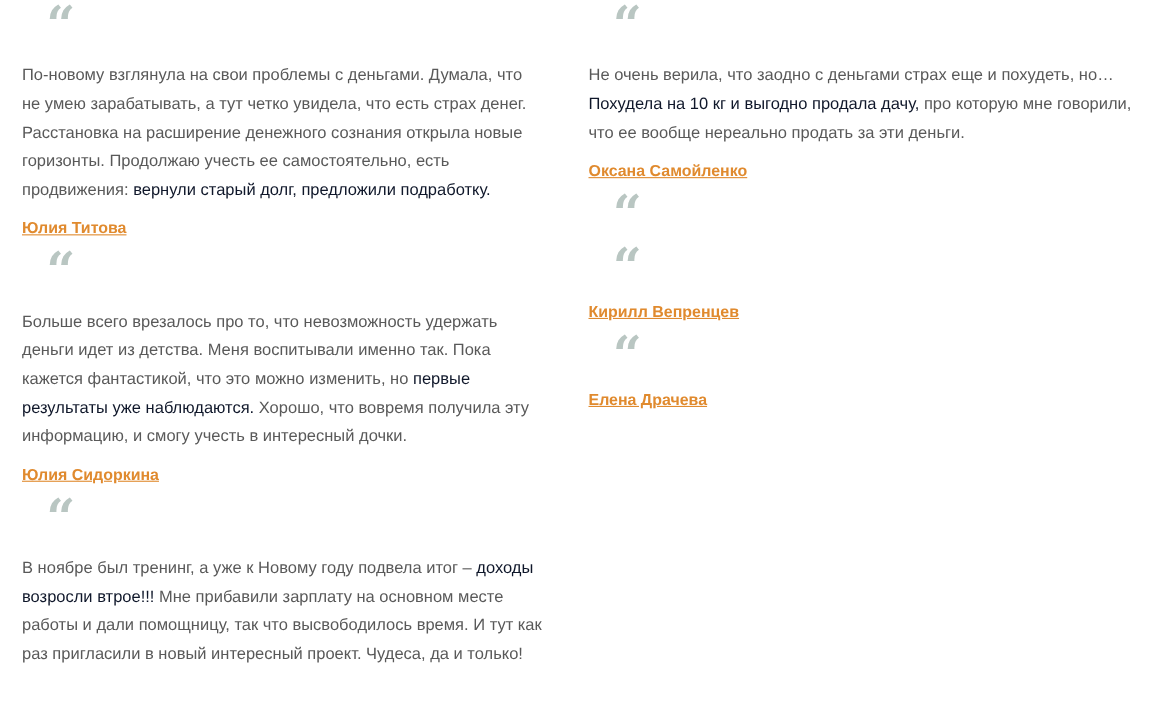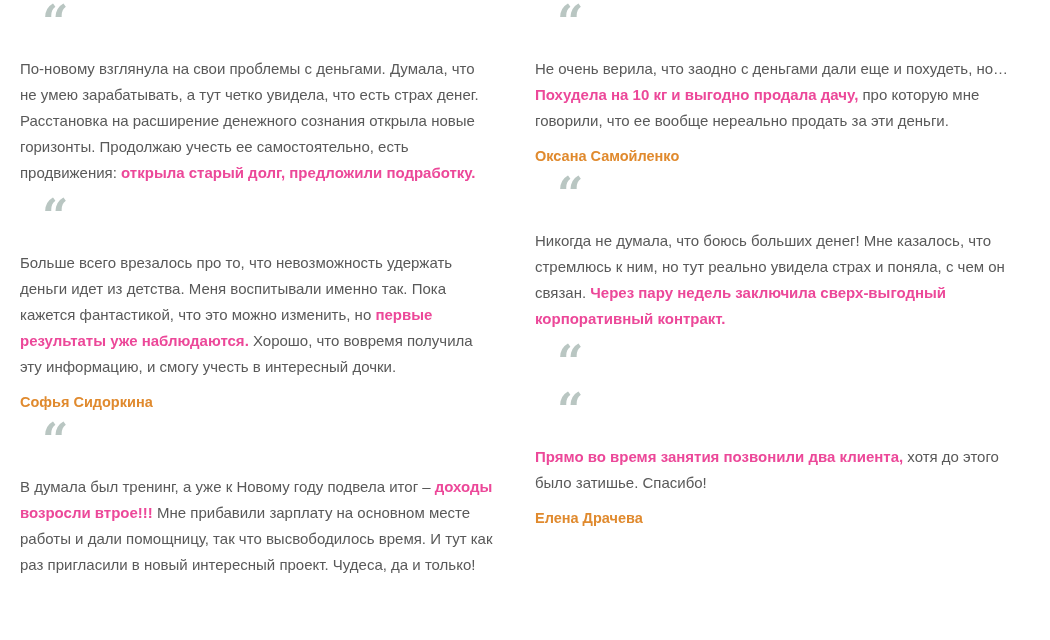--- a/index.html
+++ b/index.html
@@ -41,61 +41,62 @@
     margin: 10px 0 16px 22px;
     user-select: none;
   }
   .quote-text {
     font-size: 15px;
     line-height: 26px;
     color: #595959;
     margin: 0 0 14px 0;
   }
   .quote-text .hl {
-    color: #ec4899;
-    font-weight: bold;
+    color: #0f172a;
+    font-weight: normal;
   }
   .author {
     font-size: 14.5px;
     font-weight: bold;
     color: #e08a2e;
     margin: 0 0 4px 0;
+    text-decoration: underline;
   }
 </style>
 </head>
 <body>
 
 <div class="page">
   <div class="column left" id="col-left">
       <div class="testimonial">
         <div class="quote-mark">“</div>
-        <p class="quote-text"><span>По-новому взглянула на свои проблемы с деньгами. Думала, что не умею зарабатывать, а тут четко увидела, что есть страх денег. Расстановка на расширение денежного сознания открыла новые горизонты. Продолжаю учесть ее самостоятельно, есть продвижения: </span><span class="hl">открыла старый долг, предложили подработку.</span></p>
+        <p class="quote-text"><span>По-новому взглянула на свои проблемы с деньгами. Думала, что не умею зарабатывать, а тут четко увидела, что есть страх денег. Расстановка на расширение денежного сознания открыла новые горизонты. Продолжаю учесть ее самостоятельно, есть продвижения: </span><span class="hl">вернули старый долг, предложили подработку.</span></p>
+        <div class="author">Юлия Титова</div>
       </div>
       <div class="testimonial">
         <div class="quote-mark">“</div>
         <p class="quote-text"><span>Больше всего врезалось про то, что невозможность удержать деньги идет из детства. Меня воспитывали именно так. Пока кажется фантастикой, что это можно изменить, но </span><span class="hl">первые результаты уже наблюдаются.</span><span> Хорошо, что вовремя получила эту информацию, и смогу учесть в интересный дочки.</span></p>
-        <div class="author">Софья Сидоркина</div>
+        <div class="author">Юлия Сидоркина</div>
       </div>
       <div class="testimonial">
         <div class="quote-mark">“</div>
-        <p class="quote-text"><span>В думала был тренинг, а уже к Новому году подвела итог – </span><span class="hl">доходы возросли втрое!!!</span><span> Мне прибавили зарплату на основном месте работы и дали помощницу, так что высвободилось время. И тут как раз пригласили в новый интересный проект. Чудеса, да и только!</span></p>
+        <p class="quote-text"><span>В ноябре был тренинг, а уже к Новому году подвела итог – </span><span class="hl">доходы возросли втрое!!!</span><span> Мне прибавили зарплату на основном месте работы и дали помощницу, так что высвободилось время. И тут как раз пригласили в новый интересный проект. Чудеса, да и только!</span></p>
       </div>
     </div>
   <div class="column right" id="col-right">
       <div class="testimonial">
         <div class="quote-mark">“</div>
-        <p class="quote-text"><span>Не очень верила, что заодно с деньгами дали еще и похудеть, но… </span><span class="hl">Похудела на 10 кг и выгодно продала дачу,</span><span> про которую мне говорили, что ее вообще нереально продать за эти деньги.</span></p>
+        <p class="quote-text"><span>Не очень верила, что заодно с деньгами страх еще и похудеть, но… </span><span class="hl">Похудела на 10 кг и выгодно продала дачу,</span><span> про которую мне говорили, что ее вообще нереально продать за эти деньги.</span></p>
         <div class="author">Оксана Самойленко</div>
-      </div>
-      <div class="testimonial">
-        <div class="quote-mark">“</div>
-        <p class="quote-text"><span>Никогда не думала, что боюсь больших денег! Мне казалось, что стремлюсь к ним, но тут реально увидела страх и поняла, с чем он связан. </span><span class="hl">Через пару недель заключила сверх-выгодный корпоративный контракт.</span></p>
       </div>
       <div class="testimonial">
         <div class="quote-mark">“</div>
       </div>
       <div class="testimonial">
         <div class="quote-mark">“</div>
-        <p class="quote-text"><span class="hl">Прямо во время занятия позвонили два клиента,</span><span> хотя до этого было затишье. Спасибо!</span></p>
+        <div class="author">Кирилл Вепренцев</div>
+      </div>
+      <div class="testimonial">
+        <div class="quote-mark">“</div>
         <div class="author">Елена Драчева</div>
       </div>
     </div>
 </div>
 
 </body></html>

